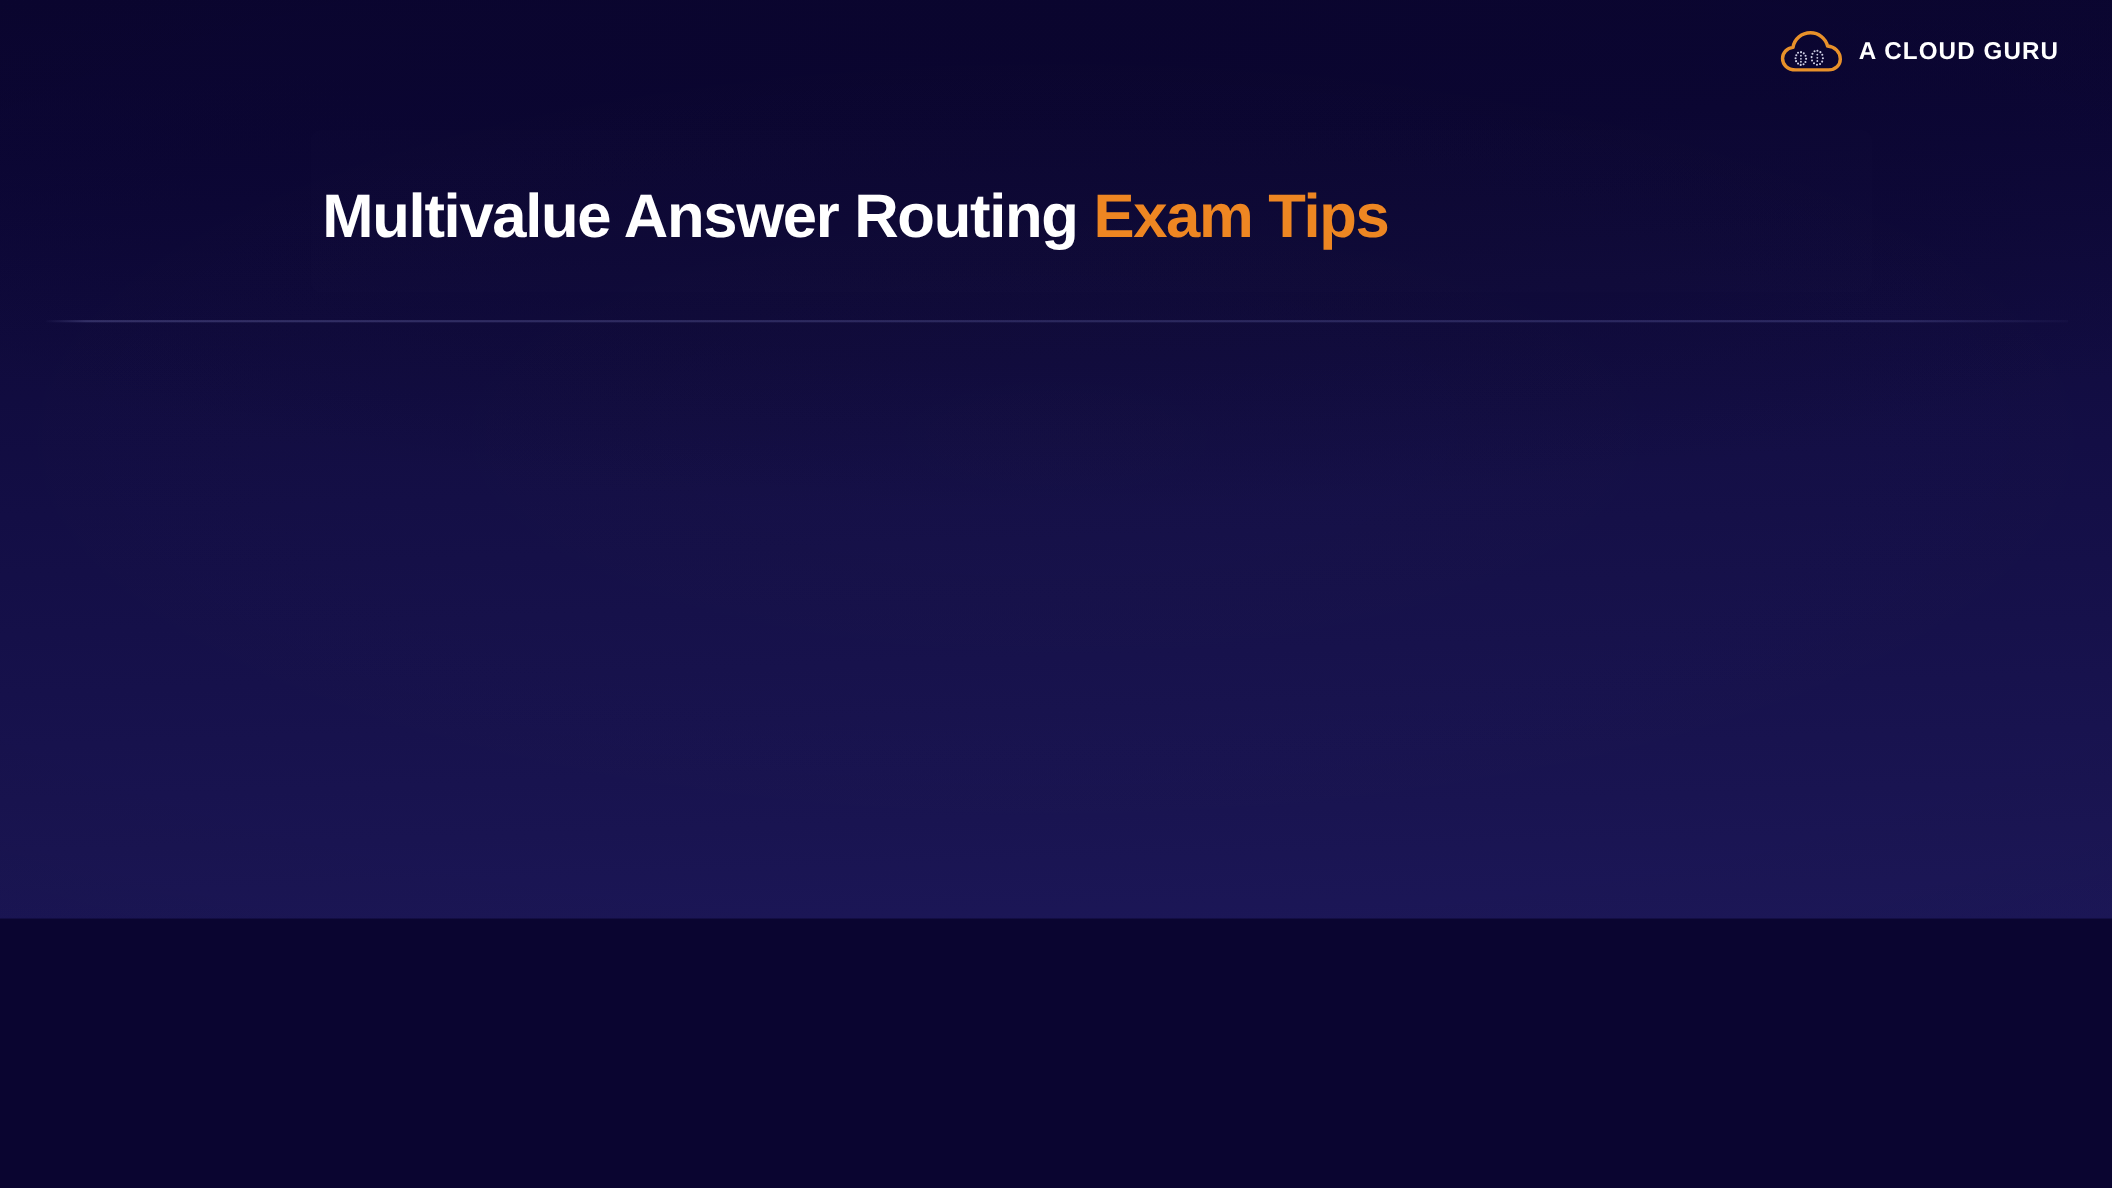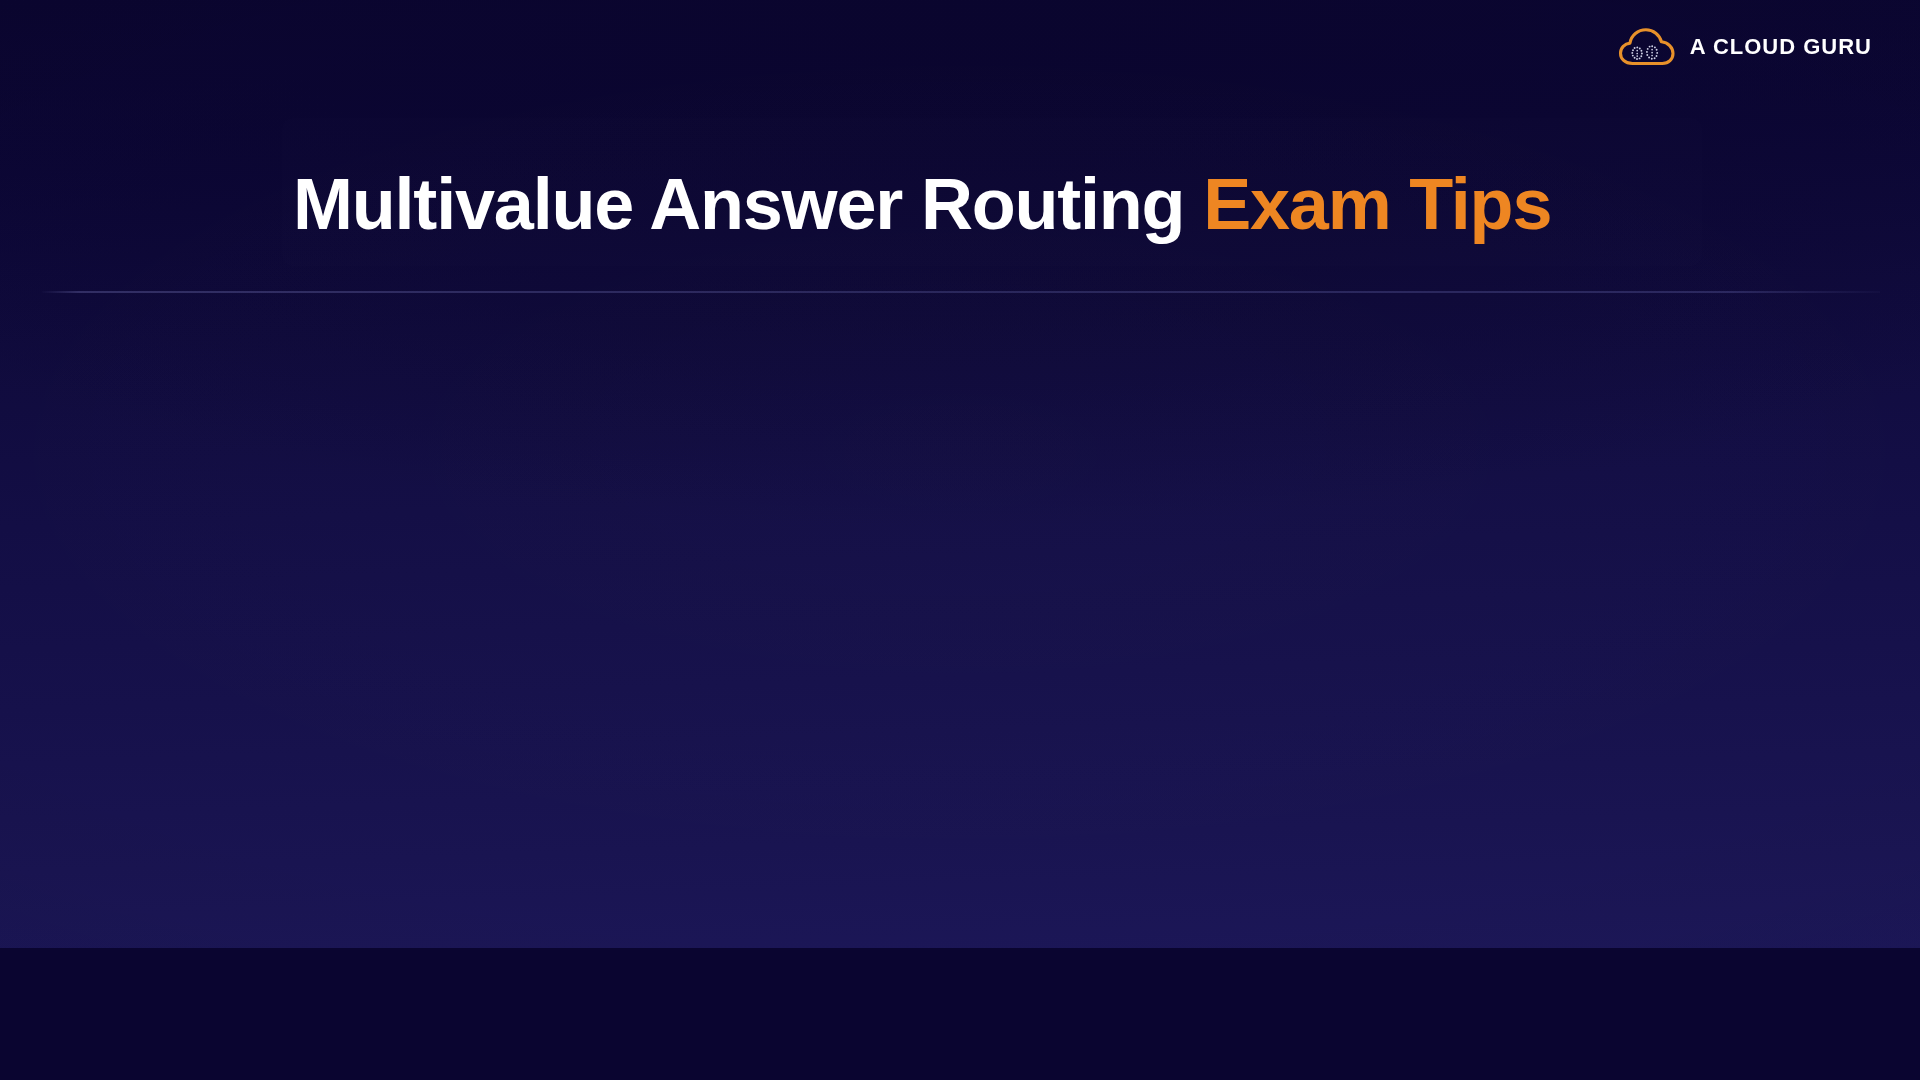--- a/index.html
+++ b/index.html
@@ -8,21 +8,21 @@
     width:1920px; height:1080px;
     overflow:hidden;
     background:#0a0530;
     font-family:"Liberation Sans", sans-serif;
     -webkit-font-smoothing:antialiased;
   }
 
   
   .slide {
     position:relative;
-    width:1920px; height:948px;
+    width:1920px; height:835px;
     background:
       radial-gradient(120% 90% at 50% 0%,
         rgba(10,5,46,0.95) 0%,
         rgba(10,5,46,0.0) 62%),
       linear-gradient(178deg,
         #0a0530 0%,
         #0c0736 17%,
         #100b3d 34%,
         #130e45 52%,
         #16114b 70%,
@@ -64,21 +64,21 @@
 
   
   .headline-wrap {
     position:absolute;
     top:168px; left:0;
     width:100%;
     z-index:4;
   }
   .headline {
     margin-left:293px;
-    font-size:72px;
+    font-size:56px;
     font-weight:bold;
     line-height:1.0;
     letter-spacing:-1.2px;
     white-space:nowrap;
   }
   .headline .t-main  { color:#ffffff; }
   .headline .t-accent{ color:#ee8622; }
 
   
   .title-ghost {

